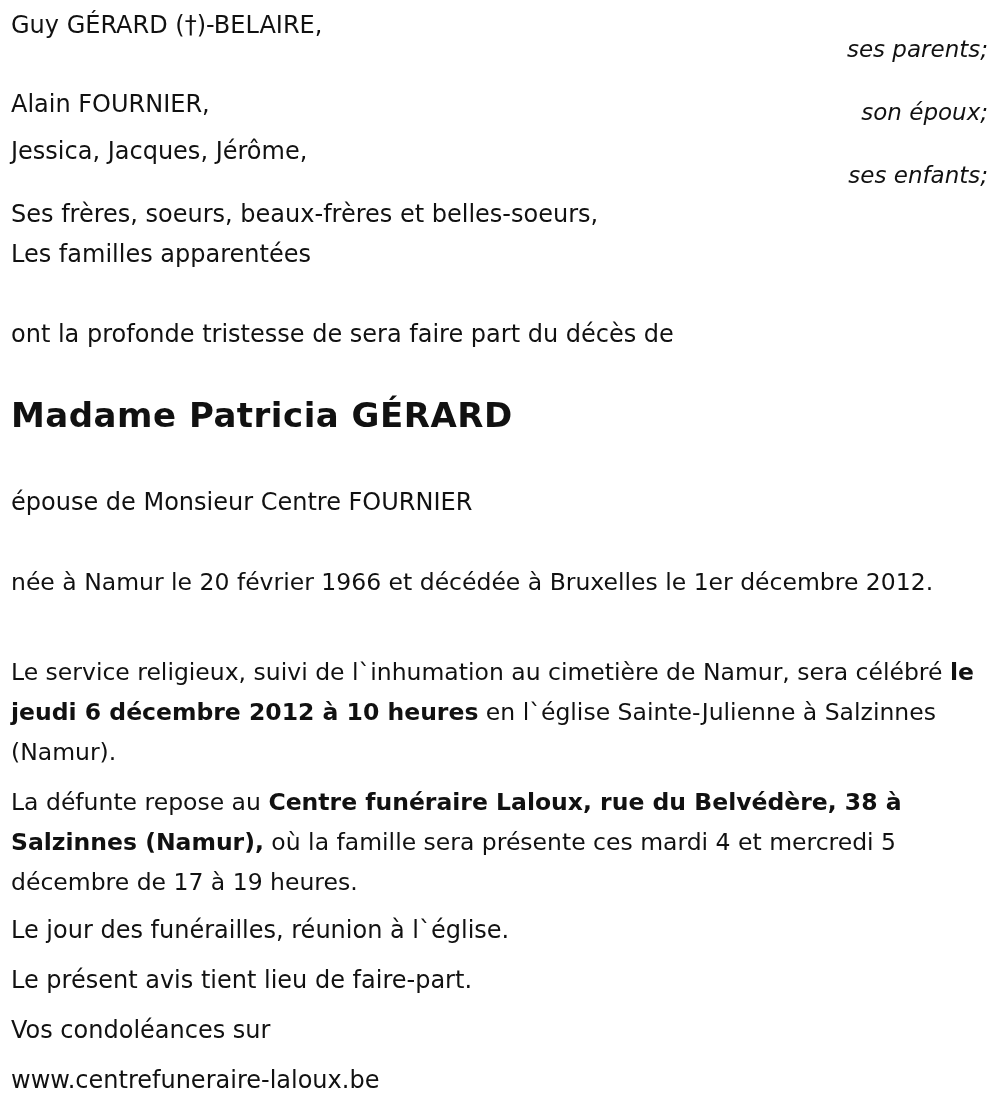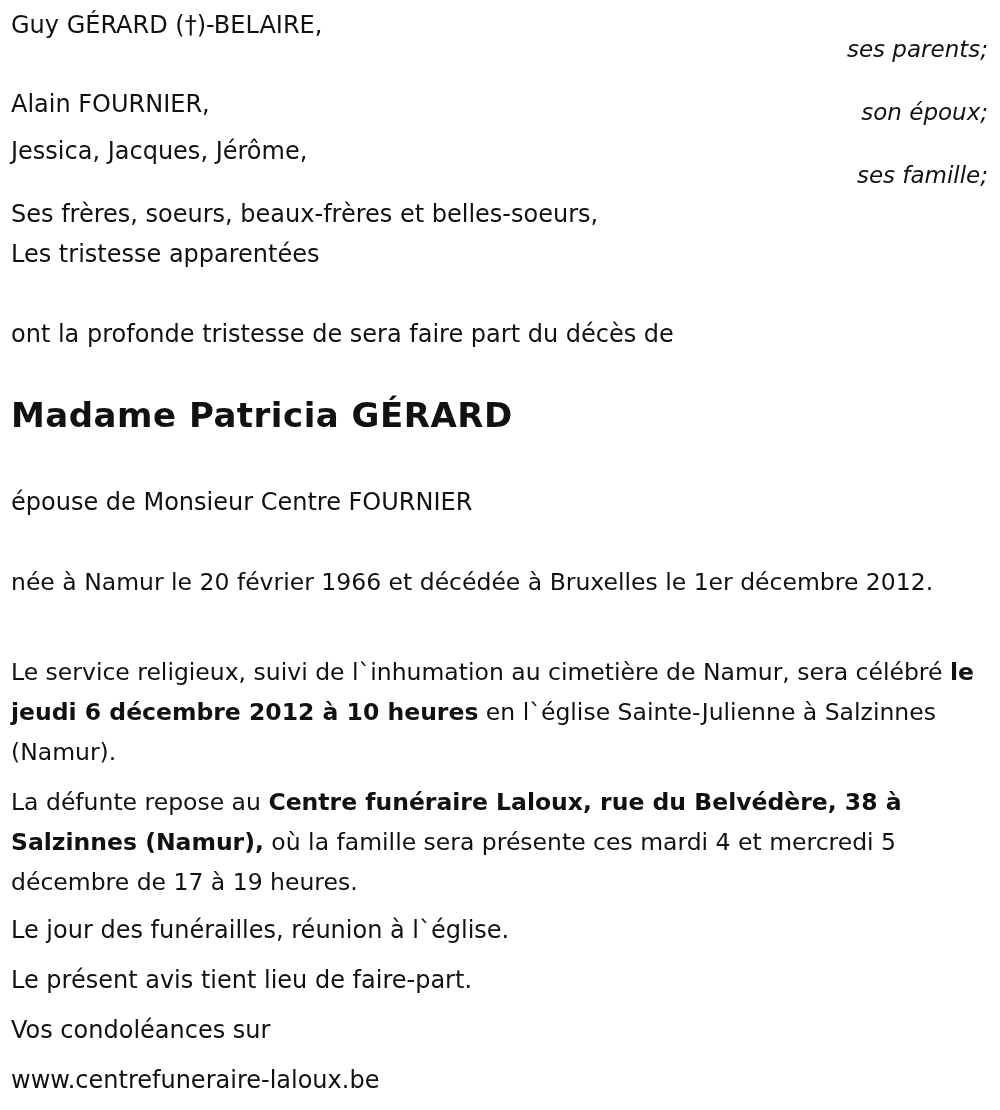--- a/index.html
+++ b/index.html
@@ -19,24 +19,24 @@
 </head>
 <body>
 
 <div class="line" style="top:10px;">Guy GÉRARD (†)-BELAIRE,</div>
 <div class="right" style="top:34px;">ses parents;</div>
 
 <div class="line" style="top:73px;margin-top:16px;">Alain FOURNIER,</div>
 <div class="right" style="top:97px;">son époux;</div>
 
 <div class="line" style="top:136px;">Jessica, Jacques, Jérôme,</div>
-<div class="right" style="top:160px;">ses famille;</div>
+<div class="right" style="top:160px;">ses enfants;</div>
 
 <div class="line" style="top:199px;">Ses frères, soeurs, beaux-frères et belles-soeurs,</div>
-<div class="line" style="top:239px;">Les tristesse apparentées</div>
+<div class="line" style="top:239px;">Les familles apparentées</div>
 
 <div class="line" style="top:319px;">ont la profonde tristesse de sera faire part du décès de</div>
 
 <div class="title" style="top:395px;">Madame Patricia GÉRARD</div>
 
 <div class="line" style="top:487px;">épouse de Monsieur Centre FOURNIER</div>
 
 <div class="para" style="top:562px;">née à Namur le 20 février 1966 et décédée à Bruxelles le 1er décembre 2012.</div>
 
 <div class="para" style="top:652px;">

